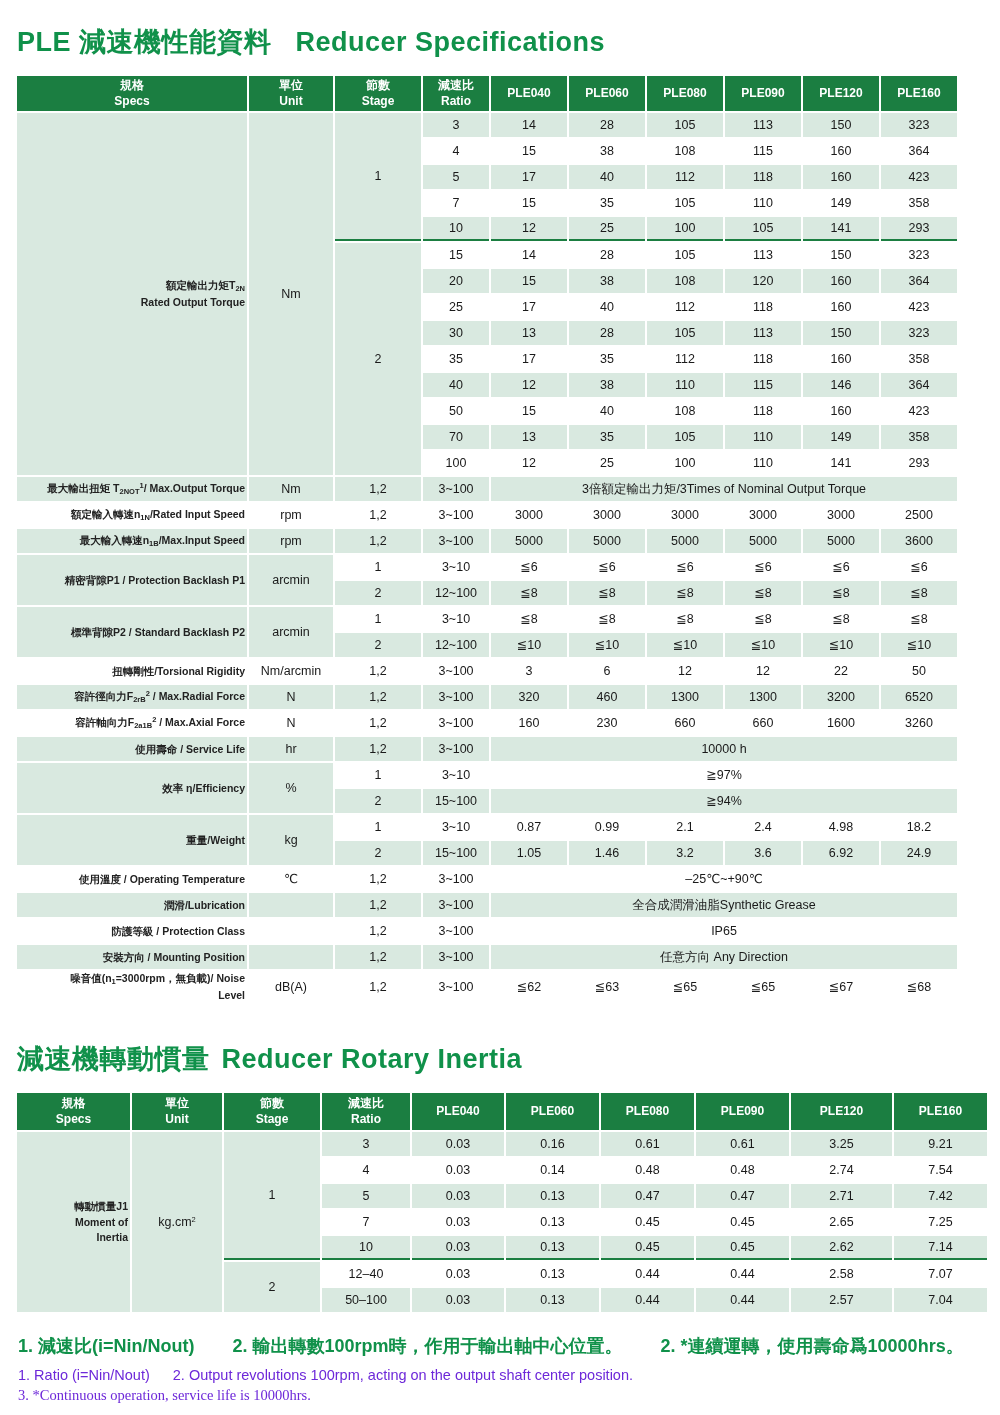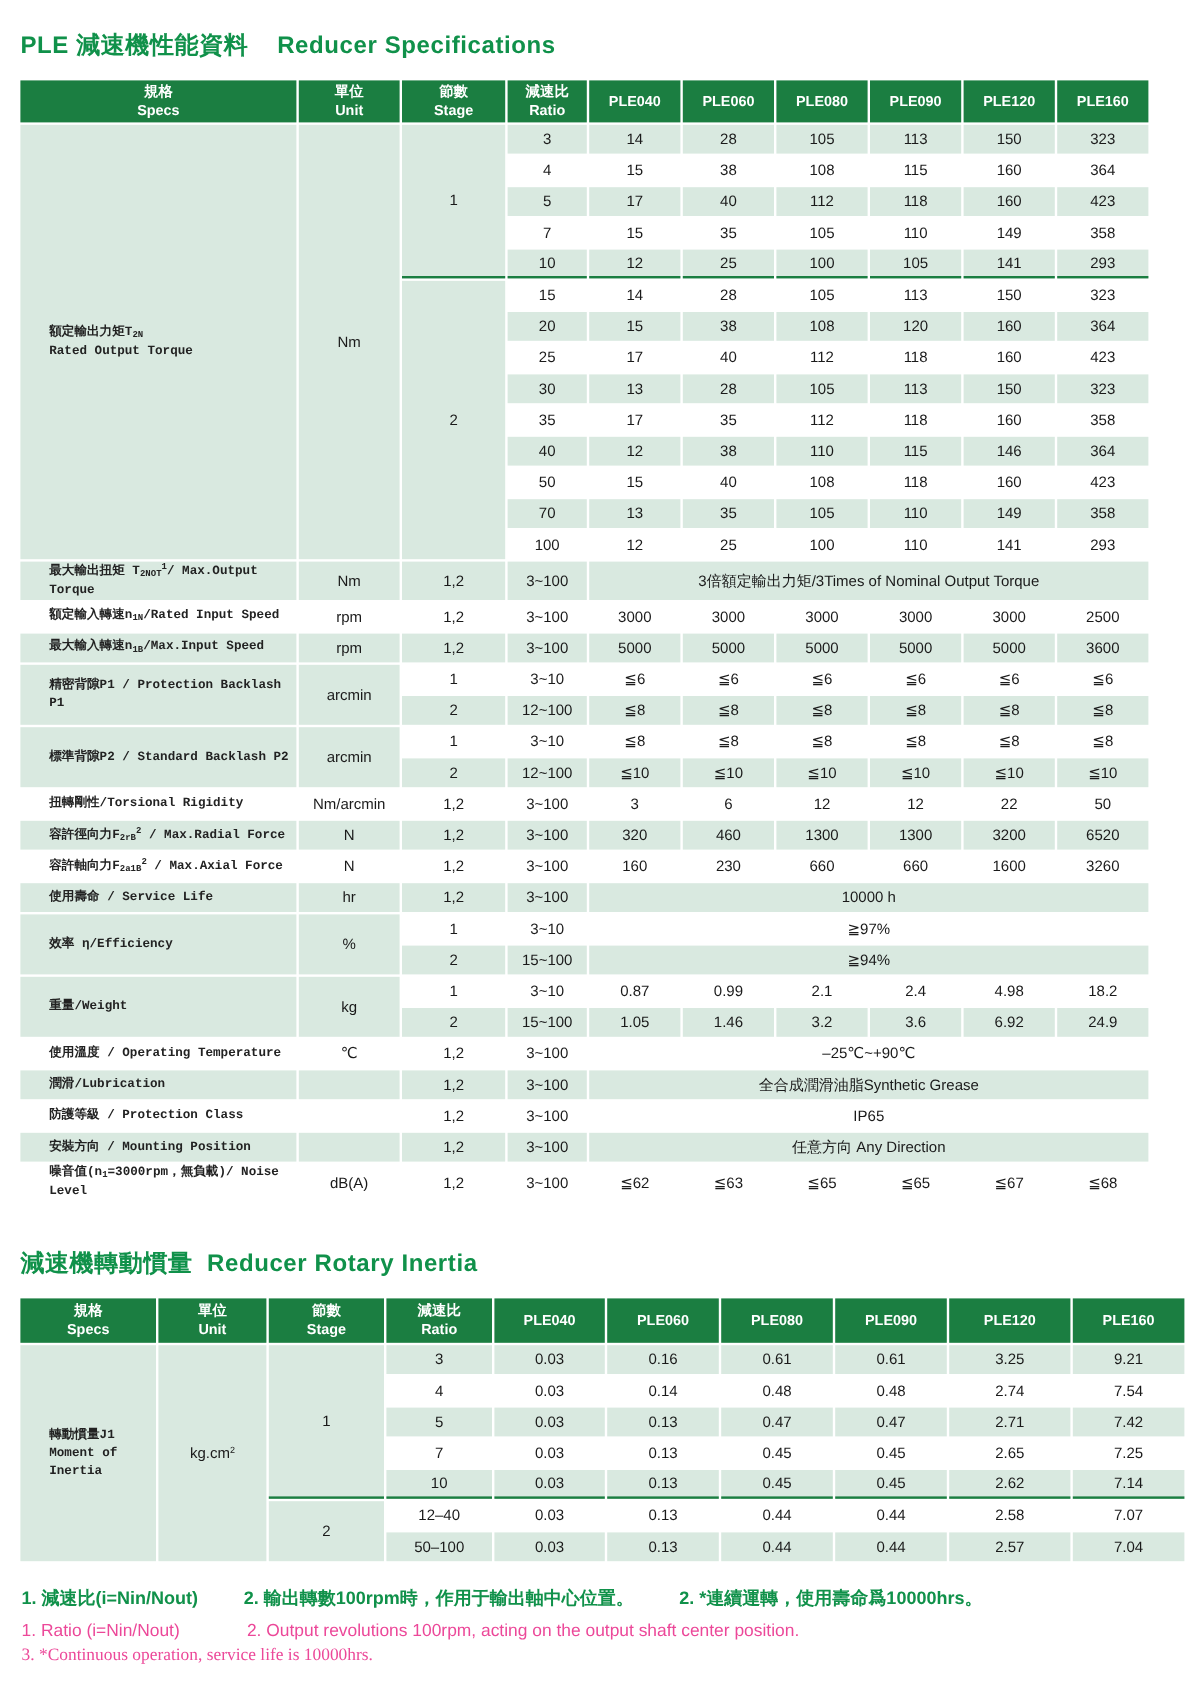--- a/index.html
+++ b/index.html
@@ -11,21 +11,21 @@
   *{box-sizing:border-box;}
   html,body{margin:0;padding:0;background:#fff;}
   body{
     width:1000px;
     font-family:"Liberation Sans","DejaVu Sans",sans-serif;
     color:var(--ink);
   }
   .page{padding:16px 20px 30px 15px;}
   .title{
     color:var(--title);
-    font-size:20px;
+    font-size:27px;
     font-weight:bold;
     margin:8px 0 14px 2px;
     letter-spacing:0.5px;
   }
   .title .en{margin-left:24px;}
   .title2{margin-top:36px;}
   .title2 .en{margin-left:12px;}
   table{
     border-collapse:separate;
     border-spacing:2px;
@@ -49,44 +49,43 @@
     font-size:12.5px;
     text-align:center;
     padding:0 2px;
     line-height:1.15;
     color:var(--ink);
     overflow:hidden;
   }
   tr.g td{background:var(--stripe);}
   td.m{background:var(--stripe);}
   td.sp{
-    text-align:left;
+    text-align:right;
     padding-left:24px;
     font-size:10.5px;
     font-weight:bold;
     color:#222;
     line-height:1.45;
-    font-family:Liberation Mono, monospace;
   }
   td.sep{border-bottom:2px solid var(--hdr);}
   sub{font-size:7.5px;vertical-align:-2px;}
   sup{font-size:7.5px;vertical-align:4px;}
   .footnotes{margin-top:20px;margin-left:3px;}
   .fn-zh{
     color:var(--title);
     font-weight:bold;
-    font-size:15px;
+    font-size:18px;
     display:flex;
     gap:38px;
   }
   .fn-en{
     font-size:14.5px;
-    color:#ec4899;
+    color:#6d28d9;
     display:flex;
-    gap:56px;
+    gap:23px;
     margin-top:9px;
   }
   .fn-en2{margin-top:4px;font-family:Liberation Serif, serif;}
 </style>
 </head>
 <body>
 
 <div class="page">
 
   <h1 class="title"><span>PLE 減速機性能資料</span><span class="en">Reducer Specifications</span></h1>

